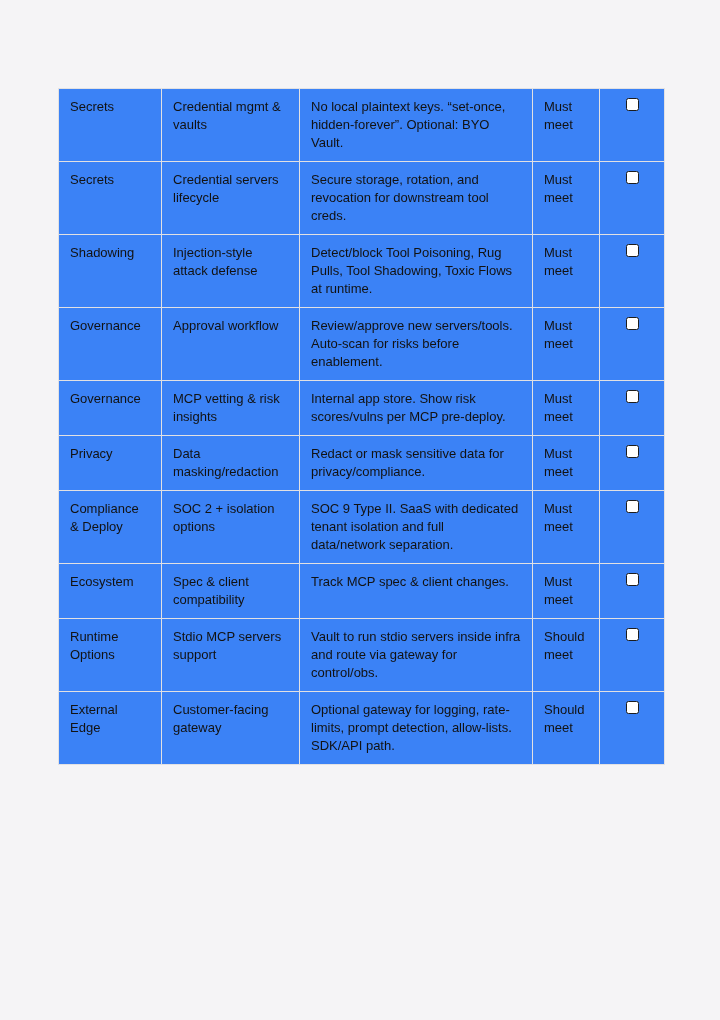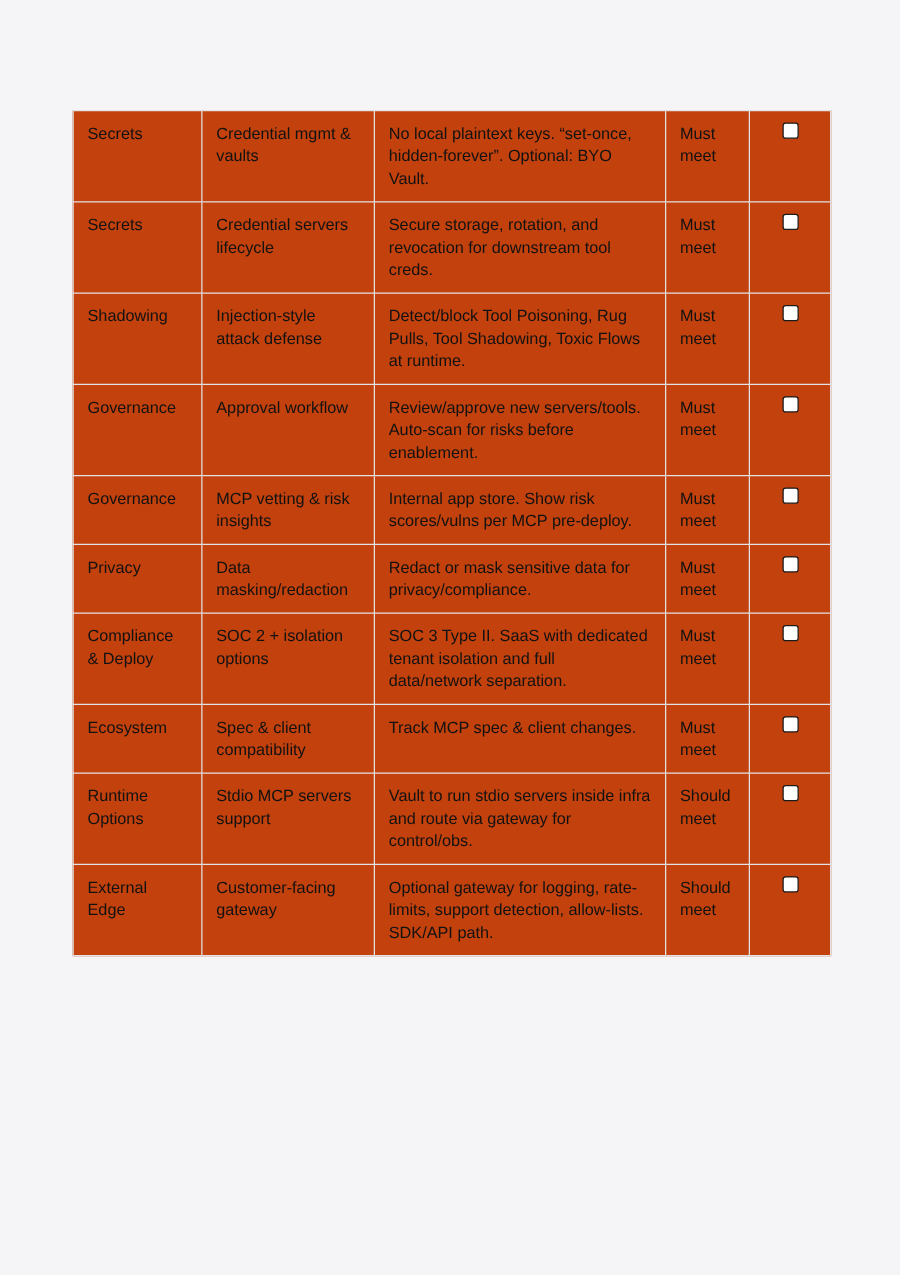--- a/index.html
+++ b/index.html
@@ -13,21 +13,21 @@
   .table-wrap {
     position: absolute;
     left: 58px;
     top: 88px;
     width: 606px;
   }
   table.req-table {
     border-collapse: collapse;
     table-layout: fixed;
     width: 606px;
-    background: #c2410c;
+    background: #3b82f6;
     font-size: 13px;
     line-height: 18px;
   }
   table.req-table td {
     border: 1px solid #e2e1e3;
     vertical-align: top;
     padding: 9px 11px 9px 11px;
     word-wrap: break-word;
   }
   td.category-cell    { width: 103px; }
@@ -99,40 +99,40 @@
         <tr>
           <td class="category-cell">Privacy</td>
           <td class="feature-cell">Data masking/redaction</td>
           <td class="description-cell">Redact or mask sensitive data for privacy/compliance.</td>
           <td class="priority-cell">Must meet</td>
           <td class="checkbox-cell"><input type="checkbox" class="row-cb" style=""></td>
         </tr>
         <tr>
           <td class="category-cell">Compliance &amp; Deploy</td>
           <td class="feature-cell">SOC 2 + isolation options</td>
-          <td class="description-cell">SOC 3 Type II. SaaS with dedicated tenant isolation and full data/network separation.</td>
+          <td class="description-cell">SOC 9 Type II. SaaS with dedicated tenant isolation and full data/network separation.</td>
           <td class="priority-cell">Must meet</td>
           <td class="checkbox-cell"><input type="checkbox" class="row-cb" style=""></td>
         </tr>
         <tr>
           <td class="category-cell">Ecosystem</td>
           <td class="feature-cell">Spec &amp; client compatibility</td>
           <td class="description-cell">Track MCP spec &amp; client changes.</td>
           <td class="priority-cell">Must meet</td>
           <td class="checkbox-cell"><input type="checkbox" class="row-cb" style=""></td>
         </tr>
         <tr>
           <td class="category-cell">Runtime Options</td>
           <td class="feature-cell">Stdio MCP servers support</td>
           <td class="description-cell">Vault to run stdio servers inside infra and route via gateway for control/obs.</td>
           <td class="priority-cell">Should meet</td>
           <td class="checkbox-cell"><input type="checkbox" class="row-cb" style=""></td>
         </tr>
         <tr>
           <td class="category-cell">External Edge</td>
           <td class="feature-cell">Customer-facing gateway</td>
-          <td class="description-cell">Optional gateway for logging, rate-limits, support detection, allow-lists. SDK/API path.</td>
+          <td class="description-cell">Optional gateway for logging, rate-limits, prompt detection, allow-lists. SDK/API path.</td>
           <td class="priority-cell">Should meet</td>
           <td class="checkbox-cell"><input type="checkbox" class="row-cb" style=""></td>
         </tr>
       </tbody>
   </table>
 </div>
 
 </body></html>

